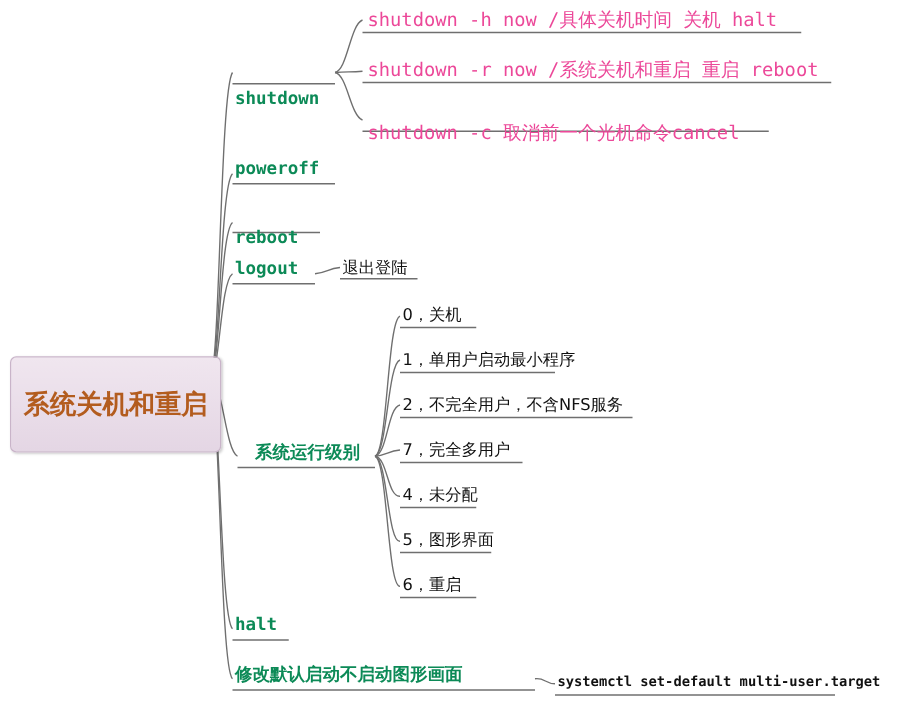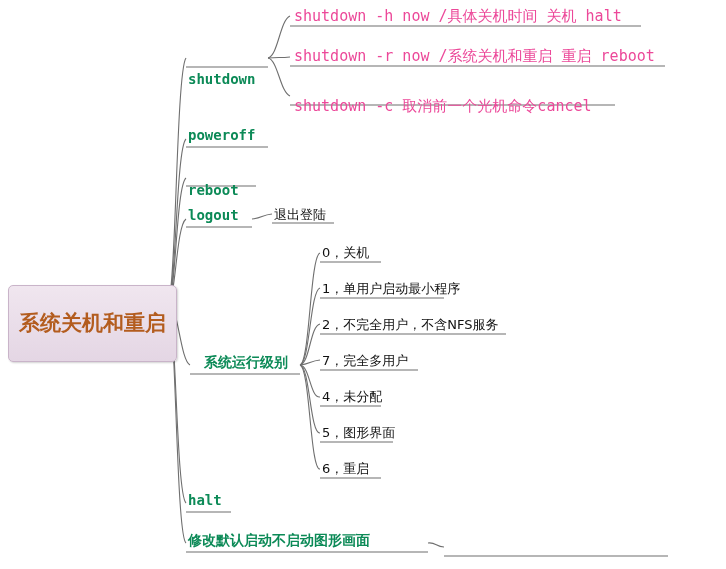--- a/index.html
+++ b/index.html
@@ -199,14 +199,17 @@
   </div>
 
   <div class="node branch" style="left:186px; top:491px;">
     <span>halt</span>
   </div>
 
   <div class="node branch-cn" style="left:186px; top:531px;text-align:right;">
     <span>修改默认启动不启动图形画面</span>
   </div>
 
+  <div class="node leaf-sm" style="left:444px; top:538px;">
+    <span>systemctl set-default multi-user.target</span>
+  </div>
 
 </div>
 
 </body></html>

